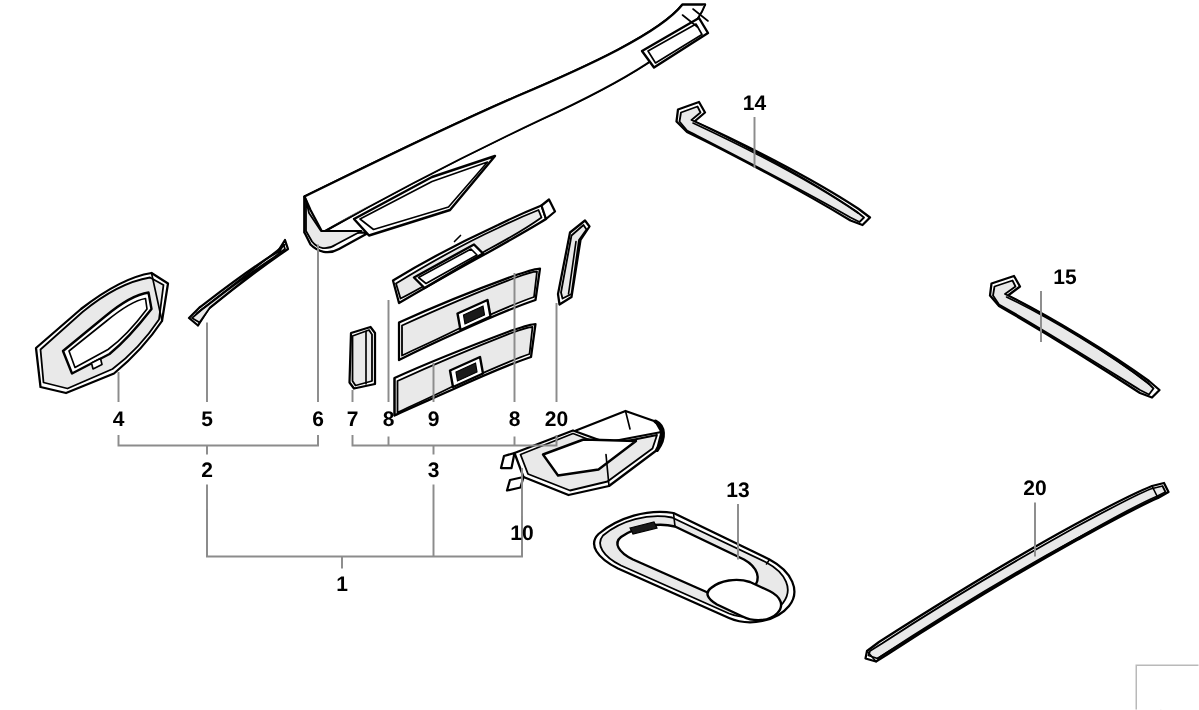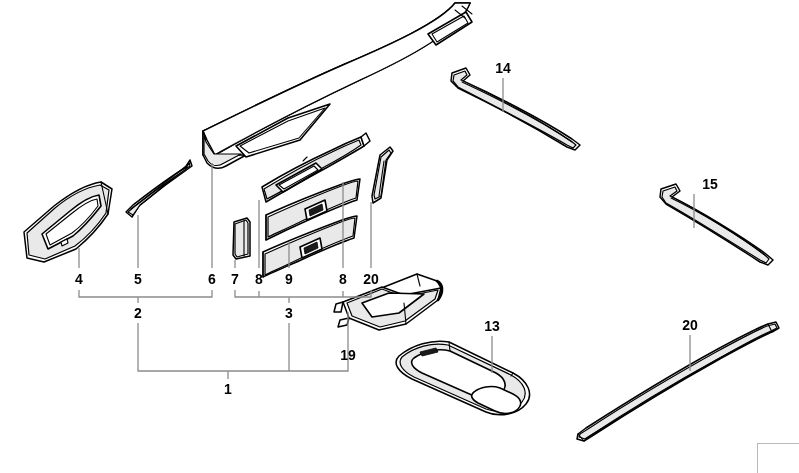--- a/index.html
+++ b/index.html
@@ -370,21 +370,21 @@
   <div class="callout-num" style="left:138px;top:313px;">2</div>
   <div class="callout-num" style="left:289px;top:313px;">3</div>
   <div class="callout-num" style="left:79px;top:279px;">4</div>
   <div class="callout-num" style="left:138px;top:279px;">5</div>
   <div class="callout-num" style="left:212px;top:279px;">6</div>
   <div class="callout-num" style="left:235px;top:279px;">7</div>
   <div class="callout-num" style="left:259px;top:279px;">8</div>
   <div class="callout-num" style="left:289px;top:279px;">9</div>
   <div class="callout-num" style="left:343px;top:279px;">8</div>
   <div class="callout-num" style="left:371px;top:279px;">20</div>
-  <div class="callout-num" style="left:348px;top:355px;">19</div>
+  <div class="callout-num" style="left:348px;top:355px;">10</div>
   <div class="callout-num" style="left:492px;top:326px;">13</div>
   <div class="callout-num" style="left:503px;top:68px;">14</div>
   <div class="callout-num" style="left:694px;top:184px;margin-left:16px;">15</div>
   <div class="callout-num" style="left:690px;top:325px;">20</div>
 
   <div class="cursor-box" style="left:757px;top:443px;width:46px;height:34px;"></div>
 
 </div>
 
 </body></html>

